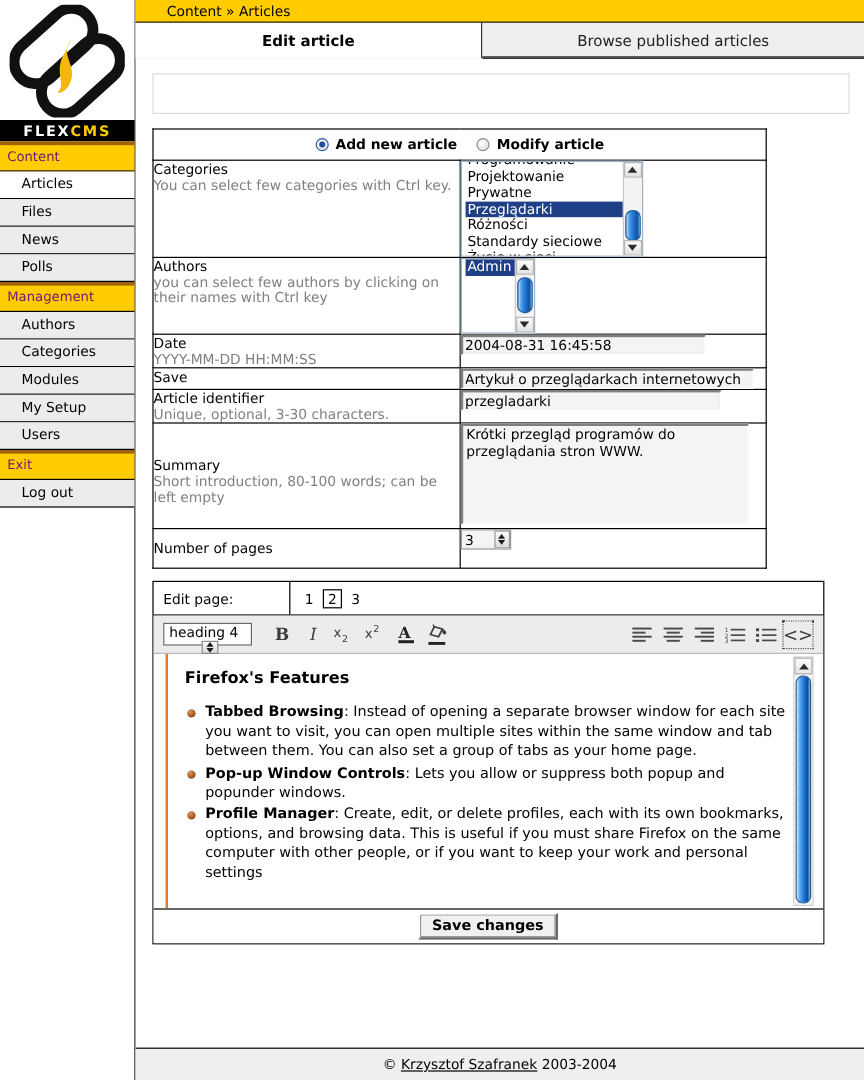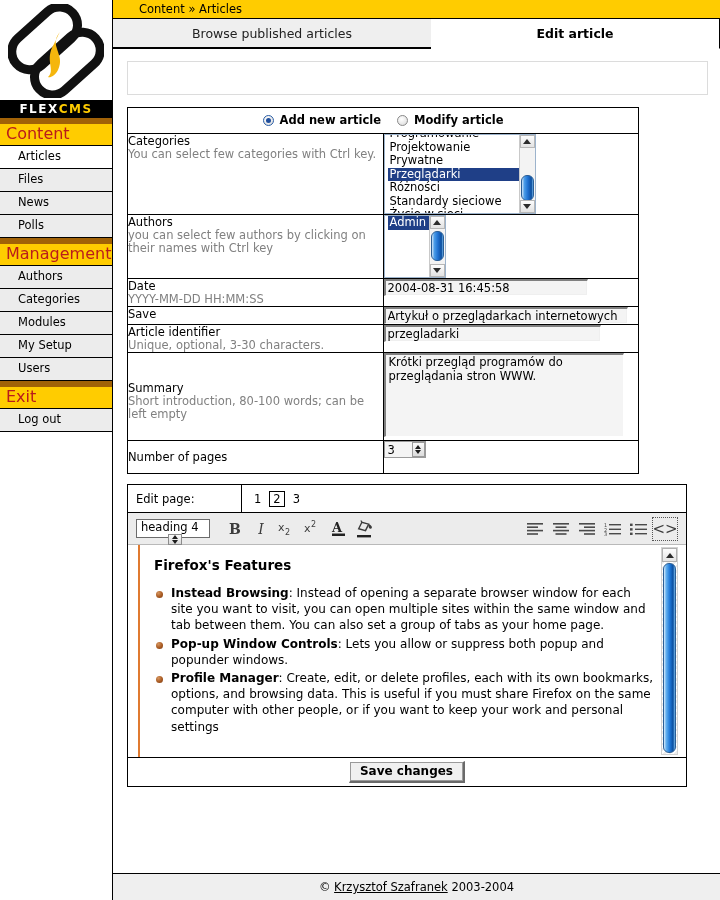--- a/index.html
+++ b/index.html
@@ -9,22 +9,22 @@
   }
   .page{position:relative;width:720px;height:900px;display:flex;}
 
   
   .sidebar{width:113px;flex:0 0 113px;border-right:1px solid #000;box-sizing:border-box;background:#fff;}
   .logo-box{height:100px;border-bottom:0;position:relative;background:#fff;}
   .logo-art{position:absolute;left:8px;top:4px;width:96px;height:94px;}
   .logo-bar{height:18px;background:#000;color:#fff;font-size:12px;font-weight:bold;
     letter-spacing:1.5px;display:flex;align-items:center;justify-content:center;}
   .logo-bar .cms{color:#ffcc00;}
-  .nav-head{background:#fc0;color:#b91c1c;font-size:16px;padding:3px 0 4px 6px;
-    border-bottom:1px solid #000;border-top:6px solid #a16207;line-height:14px;}
+  .nav-head{background:#fc0;color:#701a75;font-size:11px;padding:3px 0 4px 6px;
+    border-bottom:1px solid #000;border-top:3px solid #a16207;line-height:14px;}
   .nav-item{background:#ececec;font-size:11.5px;padding:4px 0 5px 18px;
     border-bottom:1px solid #000;line-height:13px;}
   .nav-item.active{background:#fff;}
 
   
   .main{flex:1 1 auto;display:flex;flex-direction:column;position:relative;background:#fff;}
   .breadcrumb{background:#fc0;height:19px;border-bottom:1px solid #000;
     font-size:11.5px;padding:0 0 0 26px;display:flex;align-items:center;box-sizing:border-box;}
   .tabs{display:flex;height:30px;border-bottom:1px solid #000;box-sizing:border-box;}
   .tab{display:flex;align-items:center;justify-content:center;font-size:12.5px;box-sizing:border-box;}
@@ -181,22 +181,22 @@
 
     <div class="nav-head">Exit</div>
     <div class="nav-item">Log out</div>
   </div>
 
   <div class="main">
 
     <div class="breadcrumb">Content » Articles</div>
 
     <div class="tabs">
+      <div class="tab active">Edit article</div>
       <div class="tab inactive">Browse published articles</div>
-      <div class="tab active">Edit article</div>
     </div>
 
     <div class="content">
 
       <div class="topbox"></div>
 
       <table class="ftable">
         <tbody>
             <tr class="mode-row">
           <td colspan="2">
@@ -424,21 +424,21 @@
                 </g>
             </svg>
           </span>
           <span class="tb-btn code">&lt;&gt;</span>
         </div>
 
         <div class="edbody">
           <div class="edcontent">
             <h4>Firefox's Features</h4>
             <ul class="edlist">
-              <li><b>Instead Browsing</b><span>: Instead of opening a separate browser window for each site you want to visit, you can open multiple sites within the same window and tab between them. You can also set a group of tabs as your home page.</span></li>
+              <li><b>Tabbed Browsing</b><span>: Instead of opening a separate browser window for each site you want to visit, you can open multiple sites within the same window and tab between them. You can also set a group of tabs as your home page.</span></li>
               <li><b>Pop-up Window Controls</b><span>: Lets you allow or suppress both popup and popunder windows.</span></li>
               <li><b>Profile Manager</b><span>: Create, edit, or delete profiles, each with its own bookmarks, options, and browsing data. This is useful if you must share Firefox on the same computer with other people, or if you want to keep your work and personal settings</span></li>
             </ul>
           </div>
           <div class="ed-sb">
             <div class="ed-sb-btn">
                 <span class="arrow-up"></span>
               </div>
             <div class="ed-thumb"></div>
           </div>

